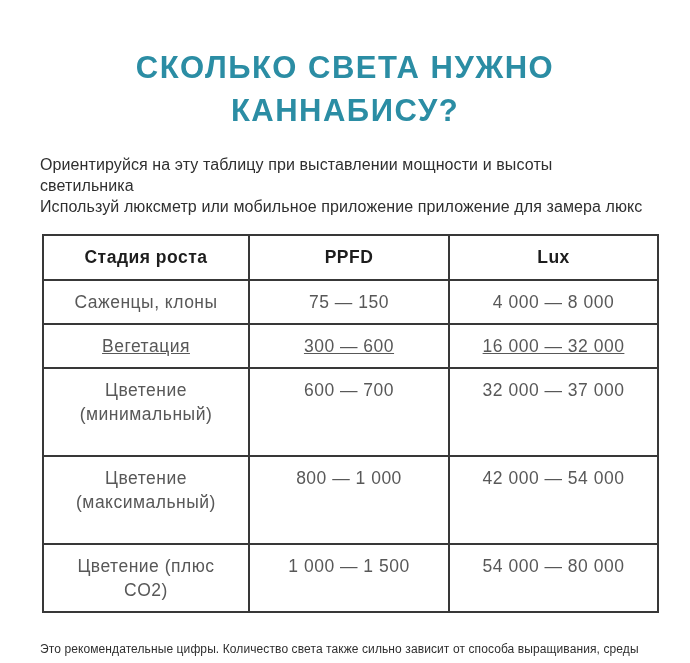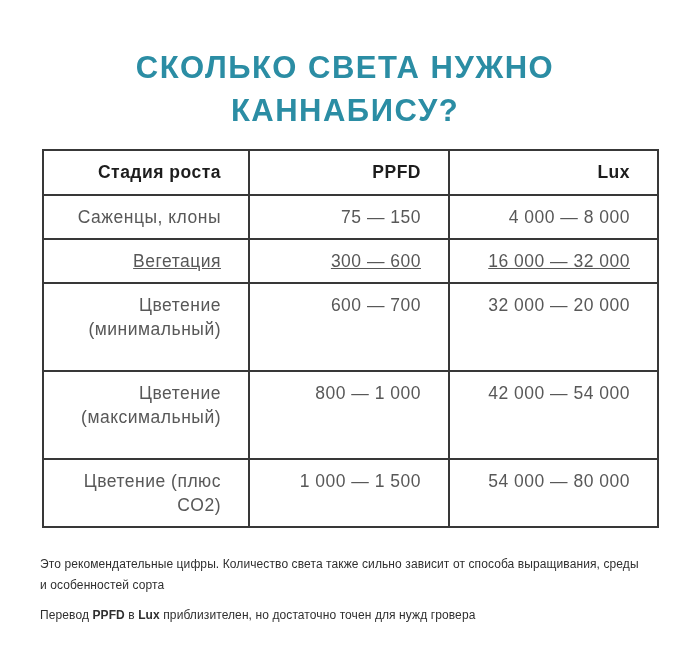--- a/index.html
+++ b/index.html
@@ -39,21 +39,21 @@
     width:615px;
     border-collapse:collapse;
     table-layout:fixed;
   }
   table.light-table col.c1{width:206px;}
   table.light-table col.c2{width:200px;}
   table.light-table col.c3{width:209px;}
   .light-table th,.light-table td{
     border:2px solid var(--border);
     vertical-align:top;
-    text-align:right;
+    text-align:center;
     padding:9px 27px;
     font-size:17.5px;
     line-height:24px;
     letter-spacing:0.5px;
   }
   .light-table th{
     color:var(--header-text);
     font-weight:bold;
     height:45px;
   }
@@ -78,20 +78,24 @@
 </head>
 <body>
 
 <div class="page">
 
   <h1 class="main-title">
     <span>СКОЛЬКО СВЕТА НУЖНО</span><br>
     <span>КАННАБИСУ?</span>
   </h1>
 
+  <p class="intro">
+    <span>Ориентируйся на эту таблицу при выставлении мощности и высоты светильника</span><br>
+    <span>Используй люксметр или мобильное приложение приложение для замера люкс</span>
+  </p>
 
   <table class="light-table">
     <colgroup>
         <col class="c1">
         <col class="c2">
         <col class="c3">
       </colgroup>
     <thead>
       <tr>
         <th>Стадия роста</th>
@@ -106,21 +110,21 @@
         <td>4 000 — 8 000</td>
       </tr>
       <tr>
         <td class="stage-cell">Вегетация</td>
         <td>300 — 600</td>
         <td>16 000 — 32 000</td>
       </tr>
       <tr>
         <td class="stage-cell">Цветение (минимальный)</td>
         <td>600 — 700</td>
-        <td>32 000 — 20 000</td>
+        <td>32 000 — 37 000</td>
       </tr>
       <tr>
         <td class="stage-cell">Цветение (максимальный)</td>
         <td>800 — 1 000</td>
         <td>42 000 — 54 000</td>
       </tr>
       <tr>
         <td class="stage-cell">Цветение (плюс CO2)</td>
         <td>1 000 — 1 500</td>
         <td>54 000 — 80 000</td>

